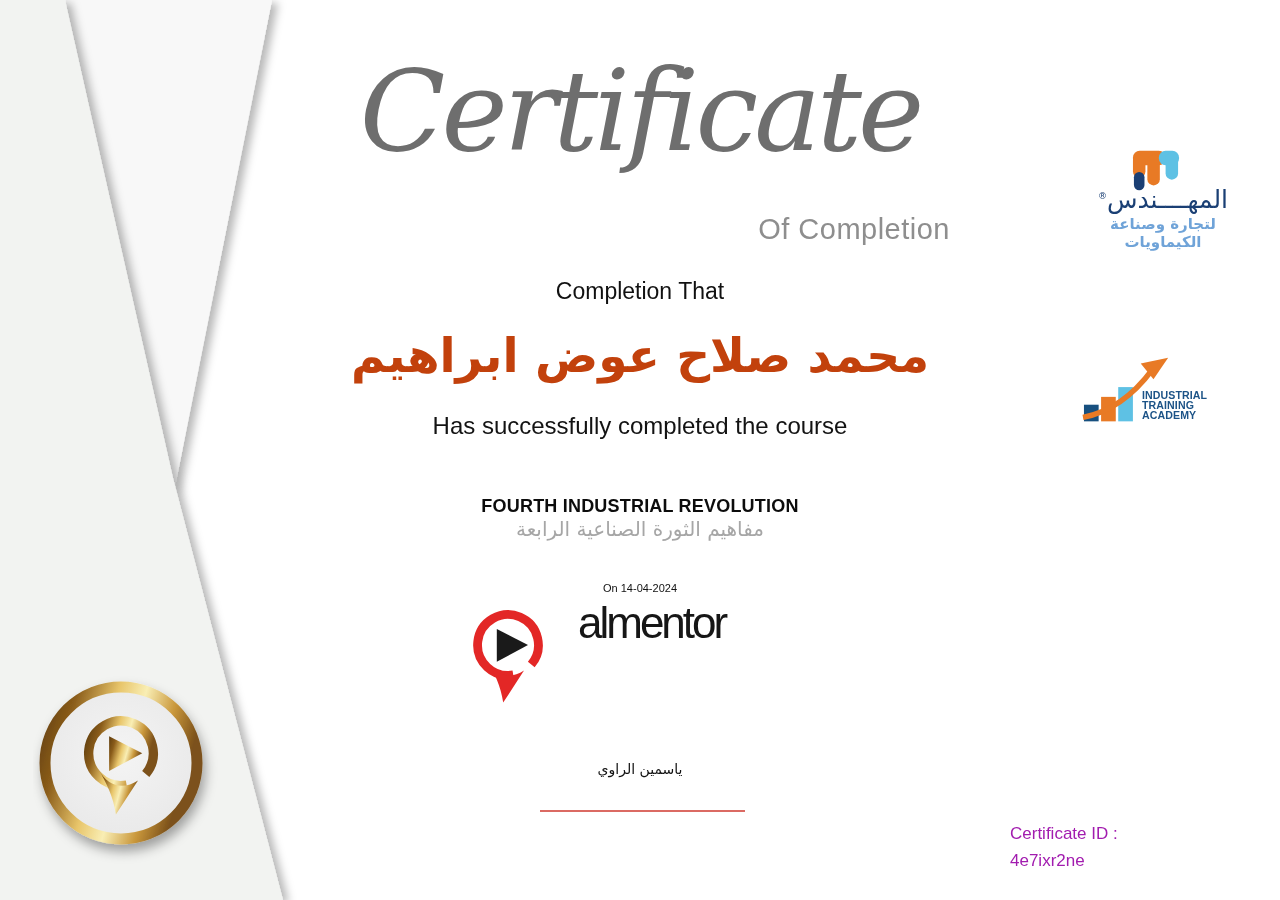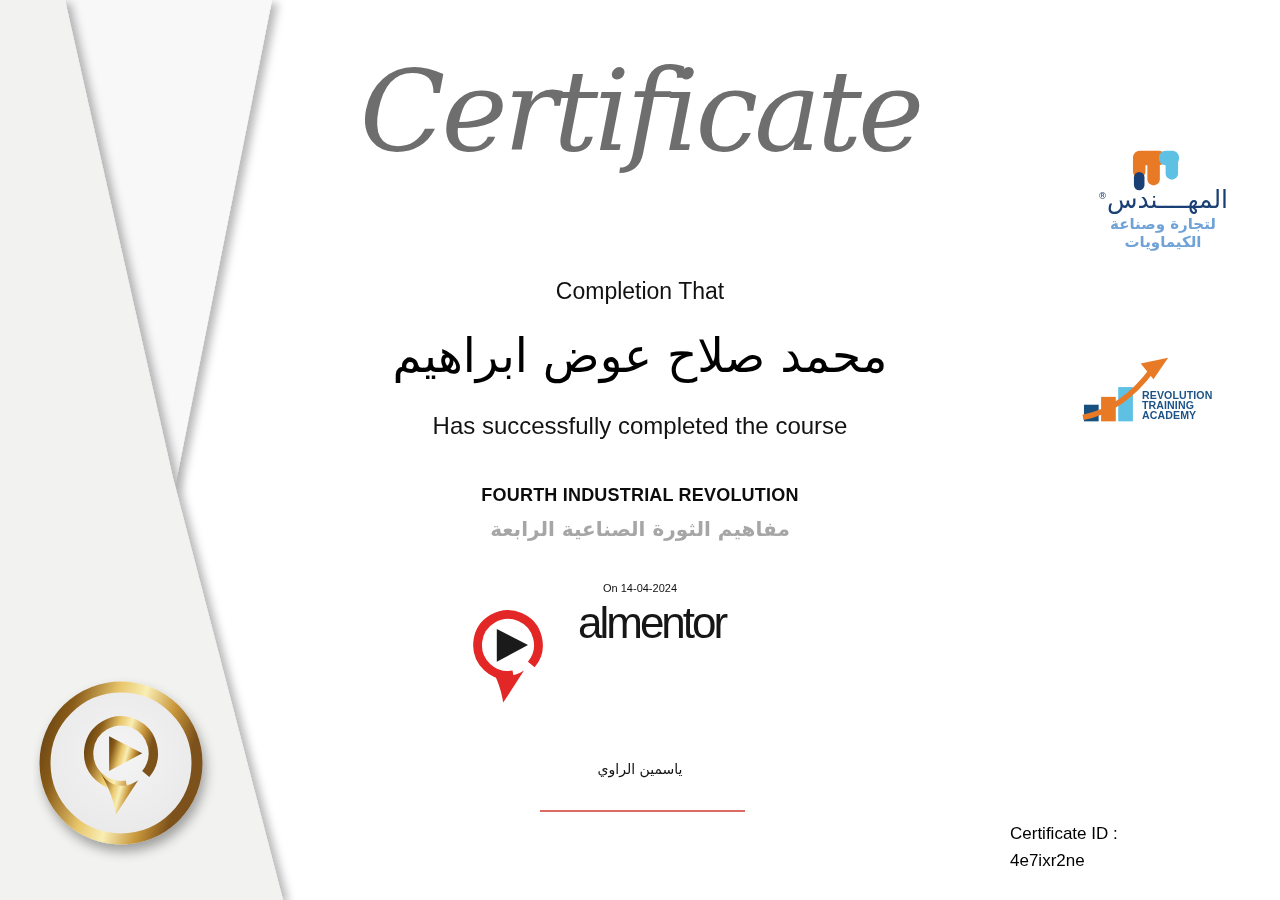--- a/index.html
+++ b/index.html
@@ -17,43 +17,43 @@
   .cert-title {
     top:44px; font-family:"DejaVu Serif", serif; font-style:italic;
     font-size:112px; color:#6e6e6e; letter-spacing:-4px; line-height:1.2;
   }
   .cert-subtitle {
     top:213px; right:330px; font-size:29px; color:#8e8e8e; letter-spacing:0.5px;
   }
   .certifies { top:278px; font-size:23px; color:#111; }
   .recipient {
     top:328px; font-family:"DejaVu Sans", sans-serif; direction:rtl;
-    font-size:47px; font-weight:normal; color:#000000;
+    font-size:47px; font-weight:bold; color:#c2410c;
   }
   .completed { top:412px; font-size:24px; color:#131313; }
-  .course-en { top:485px; font-size:18px; font-weight:bold; color:#0c0c0c; letter-spacing:0.2px; }
+  .course-en { top:496px; font-size:18px; font-weight:bold; color:#0c0c0c; letter-spacing:0.2px; }
   .course-ar {
     top:517px; font-family:"DejaVu Sans", sans-serif; direction:rtl;
-    font-size:20px; font-weight:bold; color:#a6a6a6;
+    font-size:20px; font-weight:normal; color:#a6a6a6;
   }
   .date-line { top:582px; font-size:11px; color:#111; }
 
   .almentor-icon { left:468px; top:604px; }
   .almentor-word {
     left:546px; top:601px; font-size:44px; font-weight:normal;
     letter-spacing:-3px; color:#161616; line-height:1;margin-left:32px;
   }
 
   .signature {
     top:761px; font-family:"DejaVu Sans", sans-serif; direction:rtl;
     font-size:14px; color:#111;
   }
   .sig-line { left:540px; top:810px; width:205px; height:2px; background:#db6a63; }
 
-  .cert-id { left:1010px; top:820px; font-size:17px; line-height:27px; color:#000000; }
+  .cert-id { left:1010px; top:820px; font-size:17px; line-height:27px; color:#a21caf; }
 
   .chem-logo-name {
     left:1088px; top:186px; width:150px; text-align:center; direction:rtl;
     font-family:"DejaVu Sans", sans-serif; font-size:25px; font-weight:normal;
     color:#1a3f74; line-height:1.1;
   }
   .chem-logo-name sup { font-size:9px; vertical-align:super; }
   .chem-logo-tagline {
     left:1088px; top:215px; width:150px; text-align:center; direction:rtl;
     font-family:"DejaVu Sans", sans-serif; font-size:15px; font-weight:bold;
@@ -78,20 +78,21 @@
   </defs>
   <rect x="0" y="0" width="1280" height="900" fill="#ffffff"></rect>
   <polygon points="65,0 272,0 174,492" fill="#f8f8f8" filter="url(#sh)"></polygon>
   <polygon points="0,0 65,0 173,478 283,900 0,900" fill="#f2f3f1" filter="url(#sh)"></polygon>
 </svg>
 
 <div class="content">
 
   <div class="abs center-row cert-title">Certificate</div>
 
+  <div class="abs cert-subtitle">Of Completion</div>
 
   <div class="abs center-row certifies">Completion That</div>
 
   <div class="abs center-row recipient">محمد صلاح عوض ابراهيم</div>
 
   <div class="abs center-row completed">Has successfully completed the course</div>
 
   <div class="abs center-row course-en">FOURTH INDUSTRIAL REVOLUTION</div>
 
   <div class="abs center-row course-ar">مفاهيم الثورة الصناعية الرابعة</div>
@@ -128,21 +129,21 @@
 
   <div class="abs academy">
     <svg style="position:absolute; left:2px; top:0;" width="93" height="70" viewBox="0 0 95 70">
       <rect x="2" y="49" width="15" height="17" fill="#17507f"></rect>
       <rect x="19.5" y="41" width="15" height="25" fill="#e87a25"></rect>
       <rect x="37" y="31" width="15" height="35" fill="#5ec1e4"></rect>
       <path d="M1,62 C 28,57 52,40 72,13" fill="none" stroke="#e87a25" stroke-width="5.5"></path>
       <polygon points="88,1 60,7 73,23" fill="#e87a25"></polygon>
     </svg>
     <div class="academy-text">
-      <div>REVOLUTION</div>
+      <div>INDUSTRIAL</div>
       <div>TRAINING</div>
       <div>ACADEMY</div>
     </div>
   </div>
 
   <svg class="abs seal" width="190" height="190" viewBox="0 0 190 190">
     <defs>
       <linearGradient id="goldA" x1="0" y1="0" x2="1" y2="0.3">
         <stop offset="0%" stop-color="#5e3d0e"></stop>
         <stop offset="20%" stop-color="#8a5c1a"></stop>

